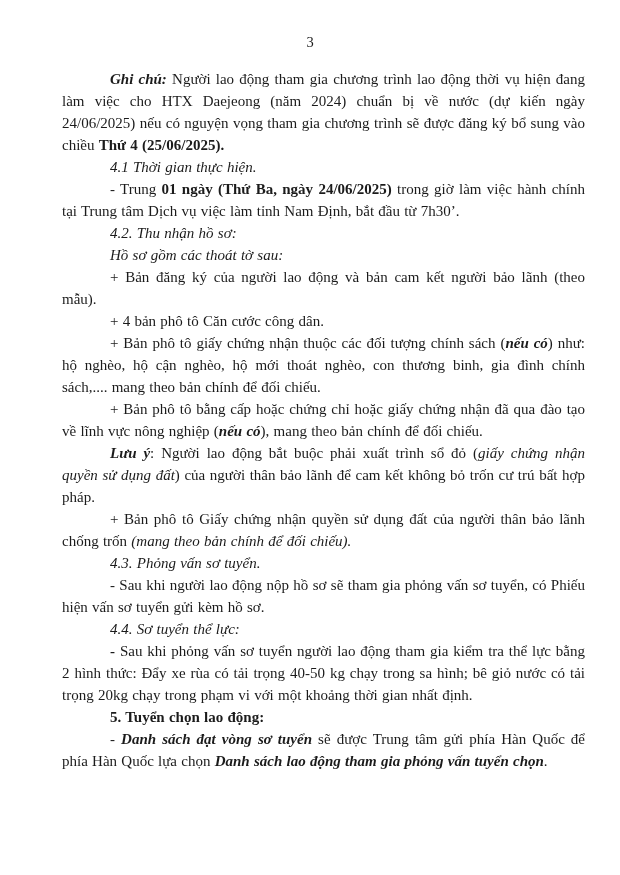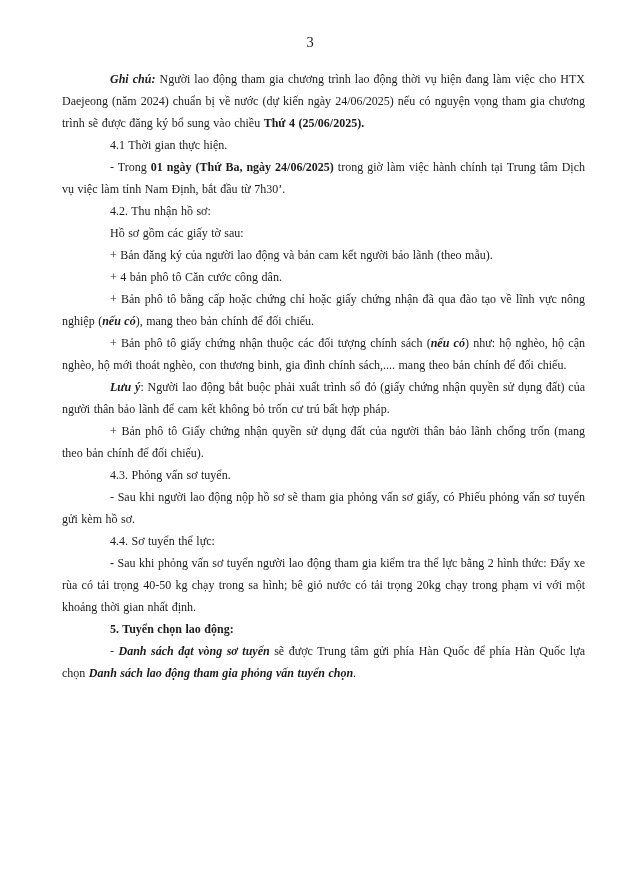--- a/index.html
+++ b/index.html
@@ -24,52 +24,52 @@
   }
   .page-number-row {
     padding-top: 33px;
     text-align: center;
     font-size: 14.5px;
     line-height: 18px;
   }
   .doc-body {
     box-sizing: border-box;
     padding: 17px 35px 0 62px; 
-    font-size: 12px;
+    font-size: 15px;
     line-height: 22px;
     text-align: justify;
   }
   .para {
     margin: 0;
     text-indent: 48px;
     word-spacing: 0.5px;
   }
   .seg-b  { font-weight: bold; }
-  .seg-i  { }
+  .seg-i  { font-style: italic; }
   .seg-bi { font-weight: bold; font-style: italic; }
 </style>
 </head>
 <body>
 
 <div class="page">
   <div class="page-number-row">
     <span>3</span>
   </div>
   <div class="doc-body">
       <p class="para"><span class="seg-bi">Ghi chú: </span><span>Người lao động tham gia chương trình lao động thời vụ hiện đang làm việc cho HTX Daejeong (năm 2024) chuẩn bị về nước (dự kiến ngày 24/06/2025) nếu có nguyện vọng tham gia chương trình sẽ được đăng ký bổ sung vào chiều </span><span class="seg-b">Thứ 4 (25/06/2025).</span></p>
       <p class="para"><span class="seg-i">4.1 Thời gian thực hiện.</span></p>
-      <p class="para"><span>- Trong </span><span class="seg-b">01 ngày (Thứ Ba, ngày 24/06/2025)</span><span> trong giờ làm việc hành chính tại Trung tâm Dịch vụ việc làm tỉnh Nam Định, bắt đầu từ 7h30’.</span></p>
+      <p class="para"><span>- Trung </span><span class="seg-b">01 ngày (Thứ Ba, ngày 24/06/2025)</span><span> trong giờ làm việc hành chính tại Trung tâm Dịch vụ việc làm tỉnh Nam Định, bắt đầu từ 7h30’.</span></p>
       <p class="para"><span class="seg-i">4.2. Thu nhận hồ sơ:</span></p>
-      <p class="para"><span class="seg-i">Hồ sơ gồm các giấy tờ sau:</span></p>
+      <p class="para"><span class="seg-i">Hồ sơ gồm các thoát tờ sau:</span></p>
       <p class="para"><span>+ Bản đăng ký của người lao động và bản cam kết người bảo lãnh (theo mẫu).</span></p>
       <p class="para"><span>+ 4 bản phô tô Căn cước công dân.</span></p>
+      <p class="para"><span>+ Bản phô tô giấy chứng nhận thuộc các đối tượng chính sách (</span><span class="seg-bi">nếu có</span><span>) như: hộ nghèo, hộ cận nghèo, hộ mới thoát nghèo, con thương binh, gia đình chính sách,.... mang theo bản chính để đối chiếu.</span></p>
       <p class="para"><span>+ Bản phô tô bằng cấp hoặc chứng chỉ hoặc giấy chứng nhận đã qua đào tạo về lĩnh vực nông nghiệp (</span><span class="seg-bi">nếu có</span><span>), mang theo bản chính để đối chiếu.</span></p>
-      <p class="para"><span>+ Bản phô tô giấy chứng nhận thuộc các đối tượng chính sách (</span><span class="seg-bi">nếu có</span><span>) như: hộ nghèo, hộ cận nghèo, hộ mới thoát nghèo, con thương binh, gia đình chính sách,.... mang theo bản chính để đối chiếu.</span></p>
       <p class="para"><span class="seg-bi">Lưu ý</span><span>: Người lao động bắt buộc phải xuất trình sổ đỏ (</span><span class="seg-i">giấy chứng nhận quyền sử dụng đất</span><span>) của người thân bảo lãnh để cam kết không bỏ trốn cư trú bất hợp pháp.</span></p>
       <p class="para"><span>+ Bản phô tô Giấy chứng nhận quyền sử dụng đất của người thân bảo lãnh chống trốn </span><span class="seg-i">(mang theo bản chính để đối chiếu).</span></p>
       <p class="para"><span class="seg-i">4.3. Phỏng vấn sơ tuyển.</span></p>
-      <p class="para"><span>- Sau khi người lao động nộp hồ sơ sẽ tham gia phỏng vấn sơ giấy, có Phiếu phỏng vấn sơ tuyển gửi kèm hồ sơ.</span></p>
+      <p class="para"><span>- Sau khi người lao động nộp hồ sơ sẽ tham gia phỏng vấn sơ tuyển, có Phiếu hiện vấn sơ tuyển gửi kèm hồ sơ.</span></p>
       <p class="para"><span class="seg-i">4.4. Sơ tuyển thể lực:</span></p>
       <p class="para"><span class="seg-b">- </span><span>Sau khi phỏng vấn sơ tuyển người lao động tham gia kiểm tra thể lực bằng 2 hình thức: Đẩy xe rùa có tải trọng 40-50 kg chạy trong sa hình; bê giỏ nước có tải trọng 20kg chạy trong phạm vi với một khoảng thời gian nhất định.</span></p>
       <p class="para"><span class="seg-b">5. Tuyển chọn lao động:</span></p>
       <p class="para"><span>- </span><span class="seg-bi">Danh sách đạt vòng sơ tuyển</span><span> sẽ được Trung tâm gửi phía Hàn Quốc để phía Hàn Quốc lựa chọn </span><span class="seg-bi">Danh sách lao động tham gia phỏng vấn tuyển chọn</span><span>.</span></p>
     </div>
 </div>
 
 </body></html>

